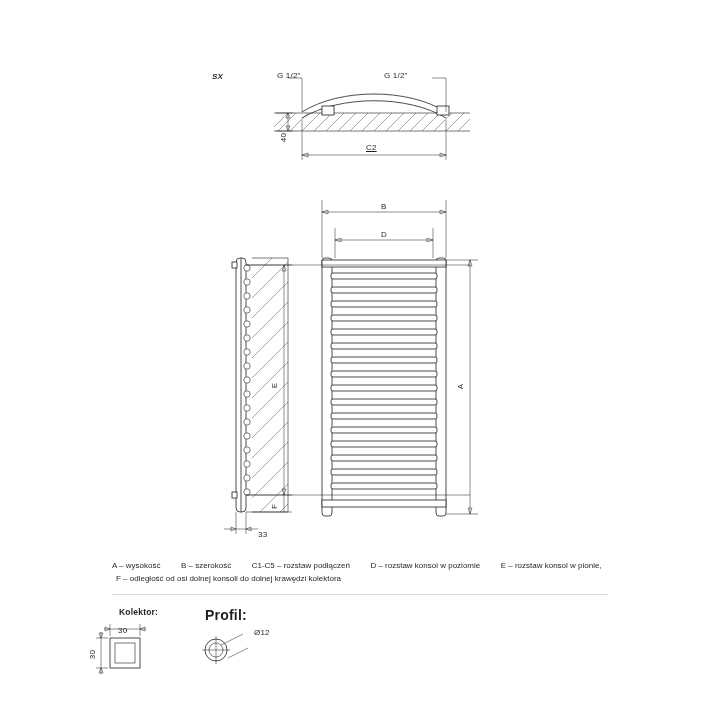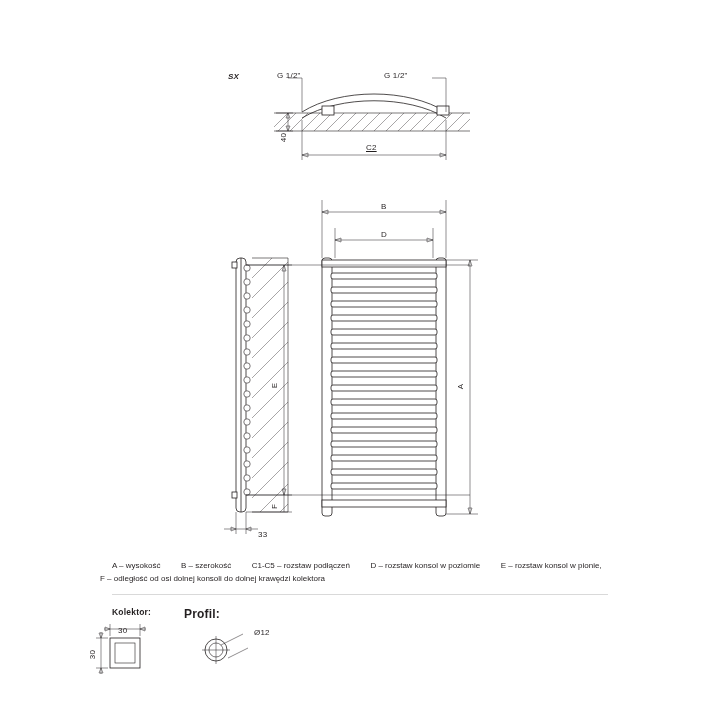--- a/index.html
+++ b/index.html
@@ -21,21 +21,21 @@
   .thin{stroke:#231f20;stroke-width:0.6;fill:none;}
   .dim{stroke:#231f20;stroke-width:0.5;fill:none;}
   .hatch{stroke:#231f20;stroke-width:0.4;fill:none;}
   .fillw{fill:#ffffff;stroke:#231f20;stroke-width:0.8;}
 </style>
 </head>
 <body>
 
 <div class="sheet">
 
-  <div class="lbl b" style="left:228px;top:72px;font-style:italic;">SX</div>
+  <div class="lbl b" style="left:212px;top:72px;font-style:italic;">SX</div>
 
   <svg width="720" height="720">
 
     <line class="thin" x1="274" y1="113" x2="470" y2="113"></line>
     <line class="thin" x1="274" y1="131" x2="470" y2="131"></line>
     <g class="hatch">
       <line x1="278" y1="131" x2="296" y2="113"></line>
       <line x1="290" y1="131" x2="308" y2="113"></line>
       <line x1="302" y1="131" x2="320" y2="113"></line>
       <line x1="314" y1="131" x2="332" y2="113"></line>
@@ -209,26 +209,26 @@
     <span>A – wysokość</span>
     <span style="display:inline-block;width:16px;"></span>
     <span>B – szerokość</span>
     <span style="display:inline-block;width:16px;"></span>
     <span>C1-C5 – rozstaw podłączeń</span>
     <span style="display:inline-block;width:16px;"></span>
     <span>D – rozstaw konsol w poziomie</span>
     <span style="display:inline-block;width:16px;"></span>
     <span>E – rozstaw konsol w pionie,</span>
   </div>
-  <div class="legend" style="left:100px;top:573px;">F – odległość od osi dolnej konsoli do dolnej krawędzi kolektora</div>
+  <div class="legend" style="left:116px;top:573px;">F – odległość od osi dolnej konsoli do dolnej krawędzi kolektora</div>
 
   <div class="hr" style="left:112px;top:594px;width:496px;"></div>
 
-  <div class="lbl b" style="left:112px;top:607px;font-size:8.5px;">Kolektor:</div>
-  <div class="lbl b" style="left:184px;top:607px;font-size:12px;">Profil:</div>
+  <div class="lbl b" style="left:119px;top:607px;font-size:8.5px;">Kolektor:</div>
+  <div class="lbl b" style="left:205px;top:607px;font-size:14px;">Profil:</div>
 
   <svg width="720" height="720">
 
     <rect class="ln" x="110" y="638" width="30" height="30"></rect>
     <rect class="thin" x="115" y="643" width="20" height="20"></rect>
 
     <line class="dim" x1="110" y1="636" x2="110" y2="624"></line>
     <line class="dim" x1="140" y1="636" x2="140" y2="624"></line>
     <line class="dim" x1="104" y1="629" x2="146" y2="629"></line>
     <path class="dim" d="M 110 629 l -5 -2 l 0 4 z" fill="#231f20"></path>

